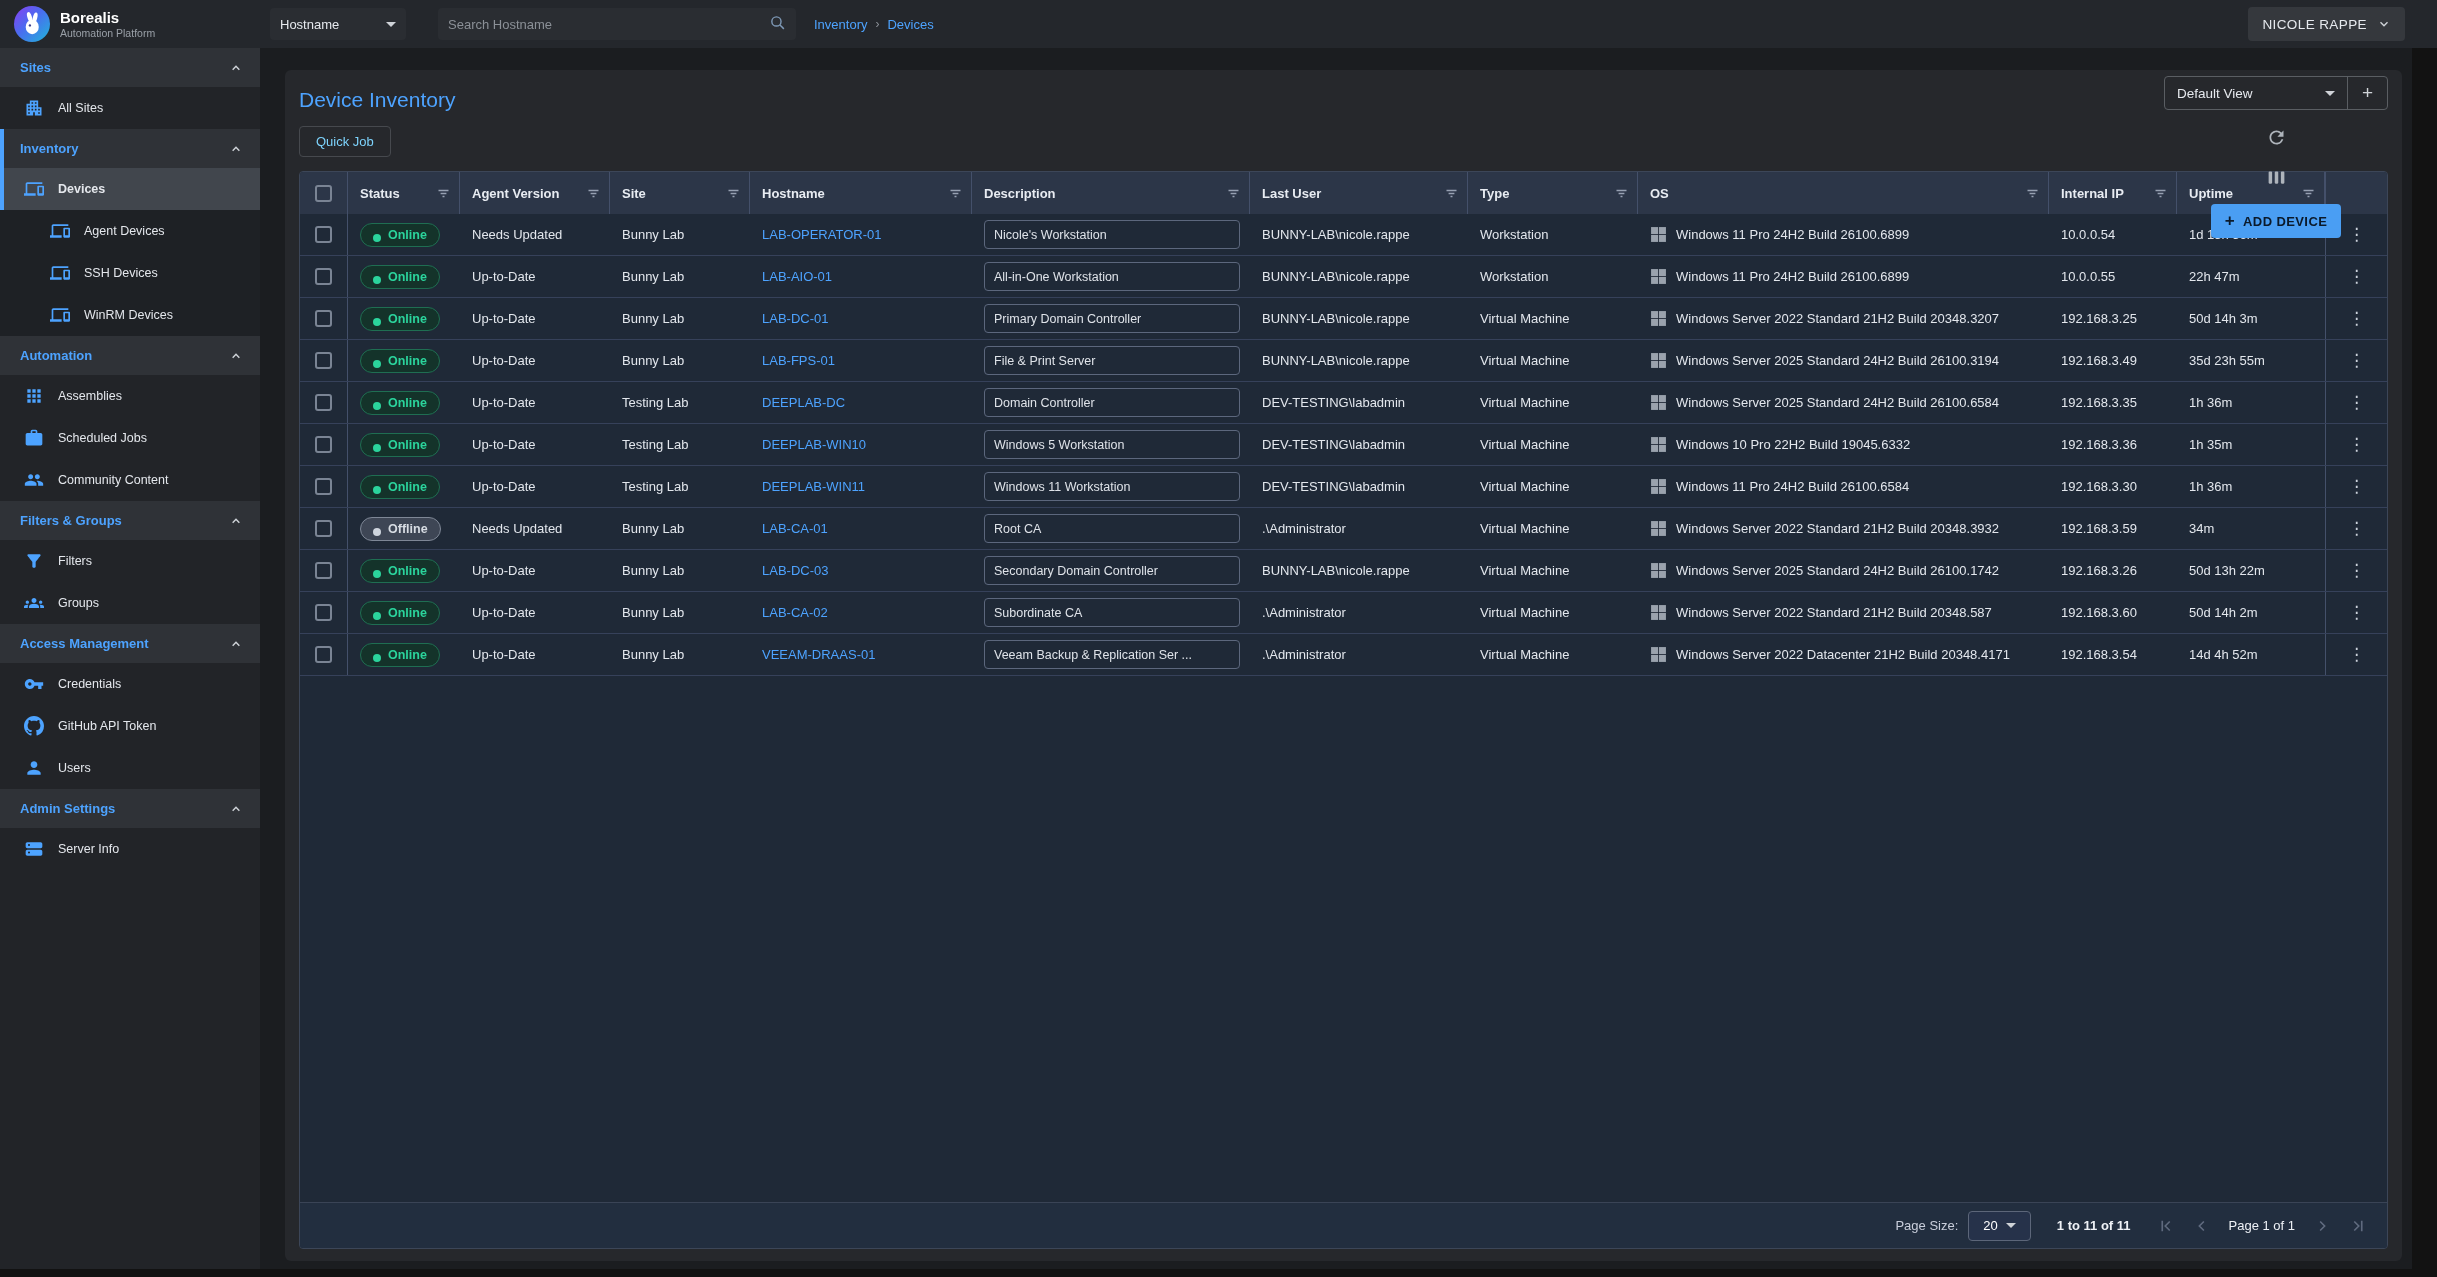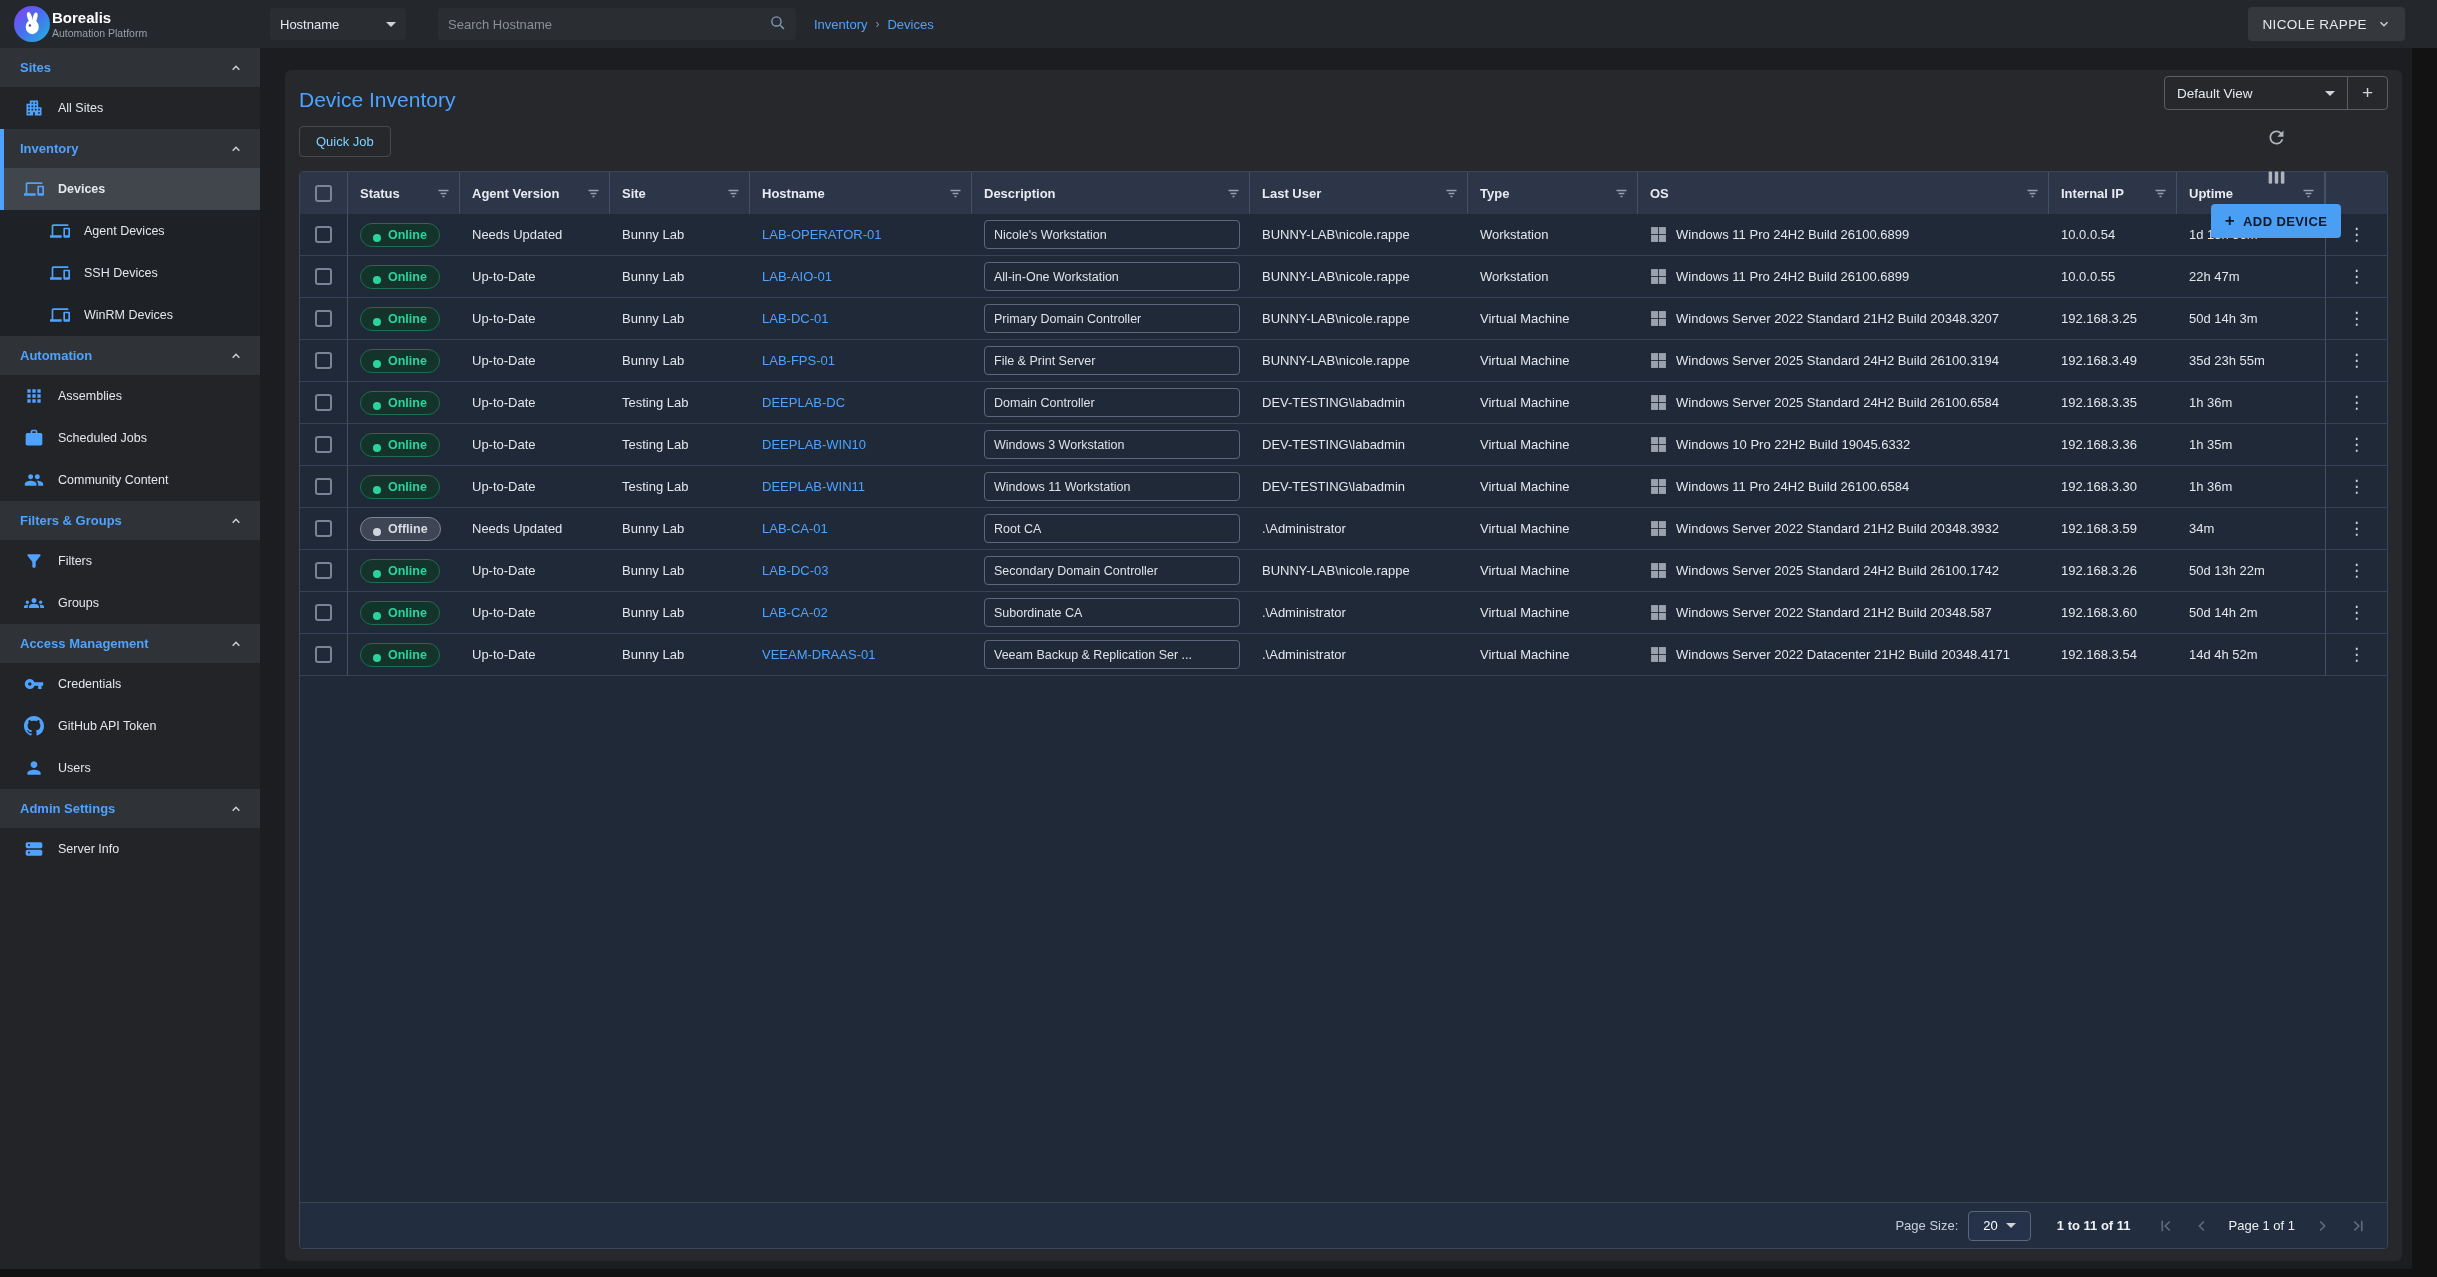--- a/index.html
+++ b/index.html
@@ -9,21 +9,21 @@
     --row-line:#36415a; --foot:#222e3f; --text:#e6e9ee; --dim:#9aa0a8;
     --online:#2bd49c; --online-bg:#14332a; --online-bd:#1f6e52;
     --off-text:#d7dce3; --off-bg:#3e4655; --off-bd:#7e8796;
     --link:#4da3ff; --btn-blue:#4a9ef3;
   }
   *{box-sizing:border-box; margin:0; padding:0;}
   html,body{width:2437px; height:1277px; overflow:hidden; background:var(--bg);
     font-family:"Liberation Sans","DejaVu Sans",sans-serif; color:var(--text);}
   .topbar{position:absolute; left:0; top:0; width:2437px; height:48px; background:var(--topbar);
     display:flex; align-items:center; z-index:5;}
-  .brand{width:260px; display:flex; align-items:center; gap:2px; padding-left:14px;}
+  .brand{width:260px; display:flex; align-items:center; gap:10px; padding-left:14px;}
   .logo{width:36px; height:36px; border-radius:50%; background:linear-gradient(135deg,#8a3ff2 0%,#4a6cf0 45%,#1fb6d8 100%); position:relative; flex:0 0 auto;}
   .logo svg{position:absolute; inset:4px;}
   .brand-text .t1{font-size:15px; font-weight:bold; color:#fff; line-height:1.15;}
   .brand-text .t2{font-size:10.5px; color:var(--dim);}
   .field-select{margin-left:10px; width:136px; height:32px; background:#2a2d32; border-radius:4px;
     display:flex; align-items:center; justify-content:space-between; padding:0 10px; font-size:13px; cursor:pointer;}
   .caret{width:0; height:0; border-left:5px solid transparent; border-right:5px solid transparent; border-top:5px solid #cfd3d8;}
   .searchbox{margin-left:32px; width:358px; height:32px; background:#2a2d32; border-radius:4px;
     display:flex; align-items:center; padding:0 10px;}
   .searchbox input{flex:1; background:transparent; border:0; outline:0; color:var(--text); font-size:13px; font-family:inherit;}
@@ -622,21 +622,21 @@
                 <span class="dot"></span>
                 <span class="pill-label">Online</span>
               </span>
             </div>
     <div class="td col-agent">Up-to-Date</div>
     <div class="td col-site">Testing Lab</div>
     <div class="td col-host">
               <a class="hostlink">DEEPLAB-WIN10</a>
             </div>
     <div class="td col-desc">
-              <div class="desc-box">Windows 3 Workstation</div>
+              <div class="desc-box">Windows 5 Workstation</div>
             </div>
     <div class="td col-user">DEV-TESTING\labadmin</div>
     <div class="td col-type">Virtual Machine</div>
     <div class="td col-os">
       <span class="win">
         <svg viewBox="0 0 16 16" fill="currentColor">
                   <rect x="1" y="1" width="6.6" height="6.6"></rect>
                   <rect x="8.4" y="1" width="6.6" height="6.6"></rect>
                   <rect x="1" y="8.4" width="6.6" height="6.6"></rect>
                   <rect x="8.4" y="8.4" width="6.6" height="6.6"></rect>

